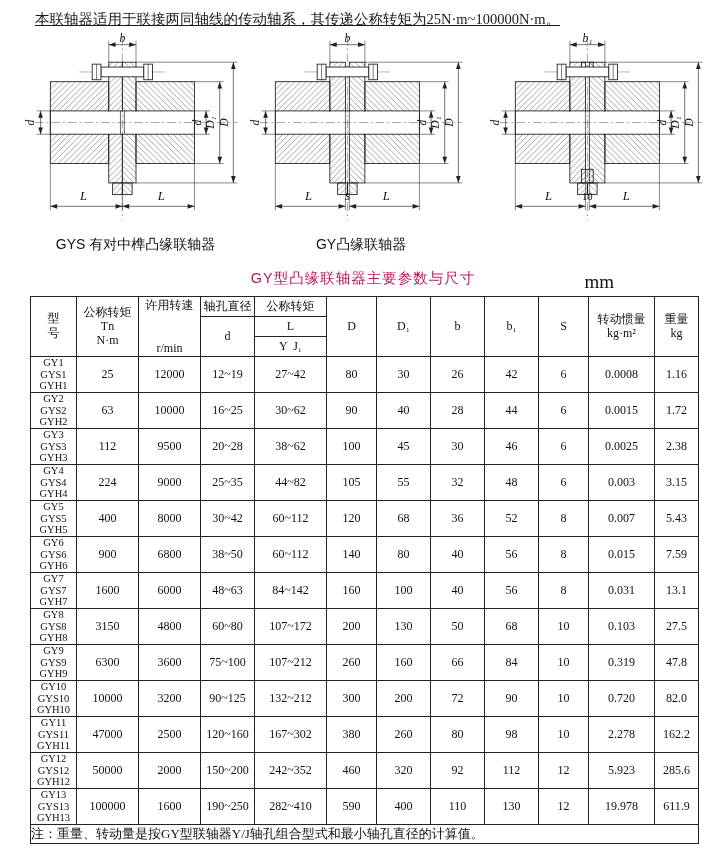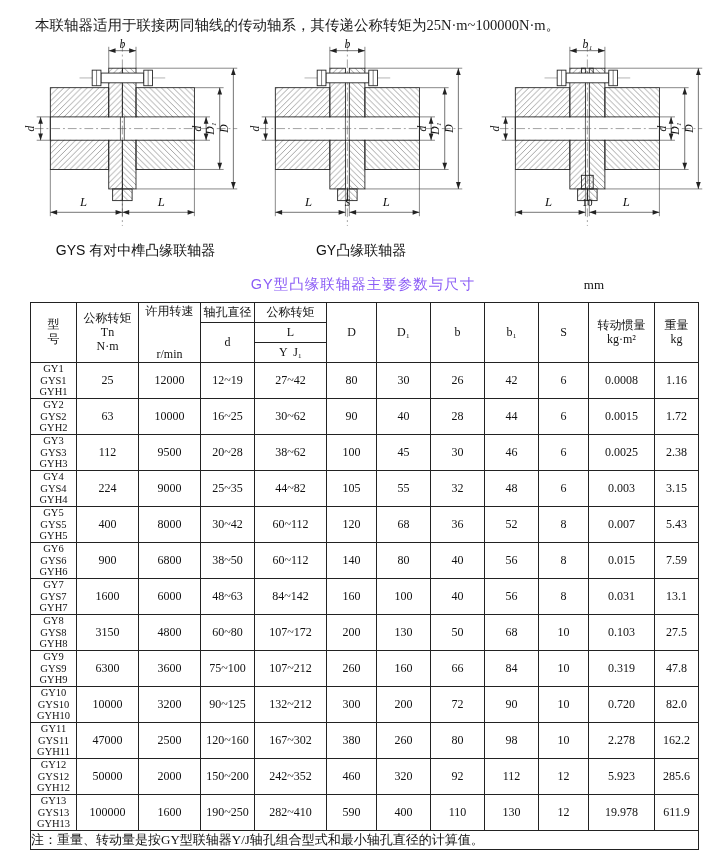--- a/index.html
+++ b/index.html
@@ -1,40 +1,40 @@
 <!DOCTYPE html>
 <html><head>
 <meta charset="utf-8">
 <style>
   html,body{margin:0;padding:0;background:#fff;}
   .page{
     position:relative;width:726px;height:866px;background:#fff;overflow:hidden;
     font-family:"Liberation Serif","DejaVu Serif",serif;color:#1a1a1a;
   }
-  .intro{padding:15px 28px 0 35px;font-size:14.5px;line-height:20px;}
+  .intro{padding:9px 28px 0 35px;font-size:14.5px;line-height:20px;text-decoration:underline;}
   .figures{display:flex;margin:4px 0 0 24px;align-items:flex-start;}
   .figure{display:flex;flex-direction:column;align-items:center;margin:0;}
   .figure.f1{width:224px;}
   .figure.f2{width:216px;margin-left:6px;}
   .figure.f3{width:252px;margin-left:6px;}
   .figure svg{width:222px;height:auto;display:block;}
   .figure figcaption{
     font-family:"Liberation Sans","DejaVu Sans",sans-serif;
     font-size:14px;margin-top:12px;white-space:nowrap;color:#111;
   }
   .title-row{
     position:relative;margin:15px 28px 7px 28px;height:20px;
     text-align:center;
   }
   .tbl-title{
     font-family:"Liberation Sans","DejaVu Sans",sans-serif;
-    font-size:14.5px;letter-spacing:1px;color:#8b5cf6;
+    font-size:14.5px;letter-spacing:1px;color:#be185d;
   }
   .unit{
-    position:absolute;right:94px;top:2px;font-size:13px;color:#111;
+    position:absolute;right:84px;top:2px;font-size:19px;color:#111;
     font-family:"Liberation Serif",serif;
   }
   table.spec{
     border-collapse:collapse;table-layout:fixed;width:668px;margin-left:30px;
     font-size:12px;text-align:center;color:#111;
   }
   table.spec th,table.spec td{
     border:1px solid #222;padding:0;font-weight:normal;vertical-align:middle;
     overflow:hidden;
   }

